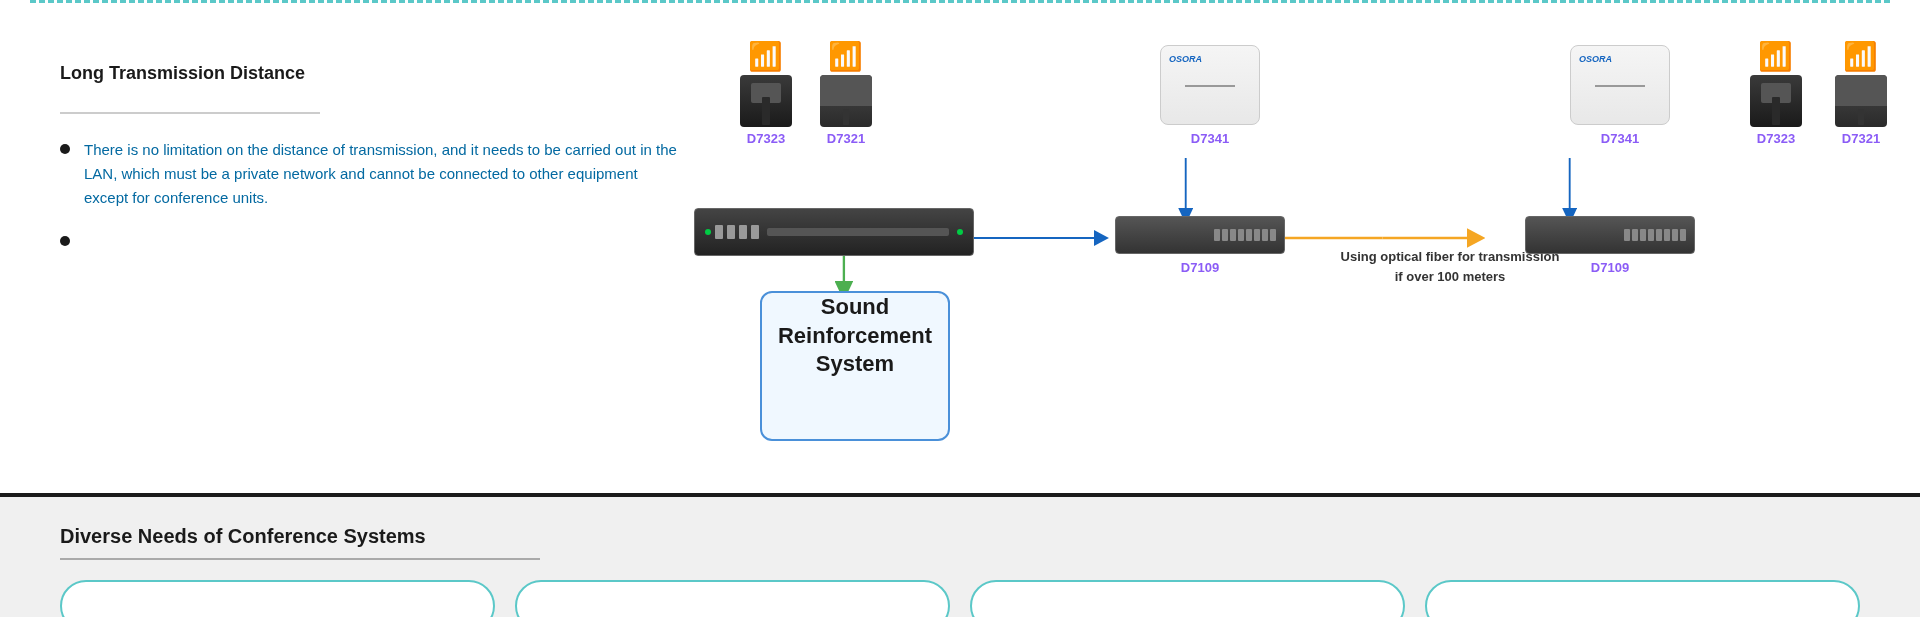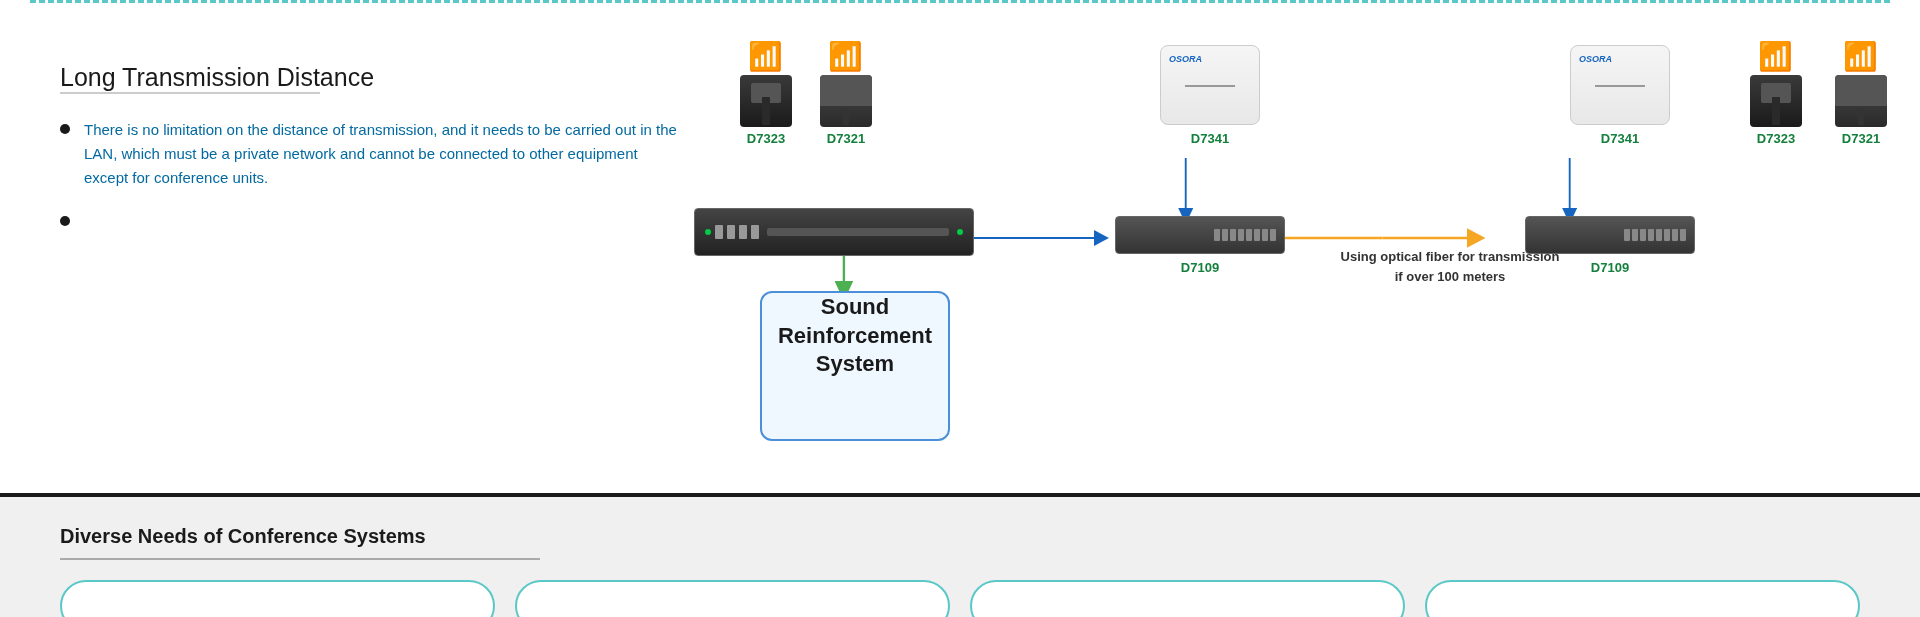--- a/index.html
+++ b/index.html
@@ -24,24 +24,24 @@
     }
 
     
     .left-content {
       width: 620px;
       padding-top: 40px;
       flex-shrink: 0;
     }
 
     .section-title {
-      font-size: 25px;
-      font-weight: normal;
+      font-size: 18px;
+      font-weight: bold;
       color: #1a1a1a;
-      margin-bottom: 0;
+      margin-bottom: 28px;
     }
 
     .title-underline {
       width: 260px;
       height: 2px;
       background: #ccc;
       margin-bottom: 24px;
     }
 
     .bullet-item {
@@ -230,21 +230,21 @@
       height: 52px;
       border: 2px solid #5bc8c8;
       border-radius: 30px;
       background: #fff;
     }
 
     
     .device-label {
       font-size: 13px;
       font-weight: bold;
-      color: #15803d;
+      color: #8b5cf6;
       margin-top: 4px;
     }
   </style>
 </head>
 <body>
 
 <div class="top-border"></div>
 
 <div class="main-section">
 

